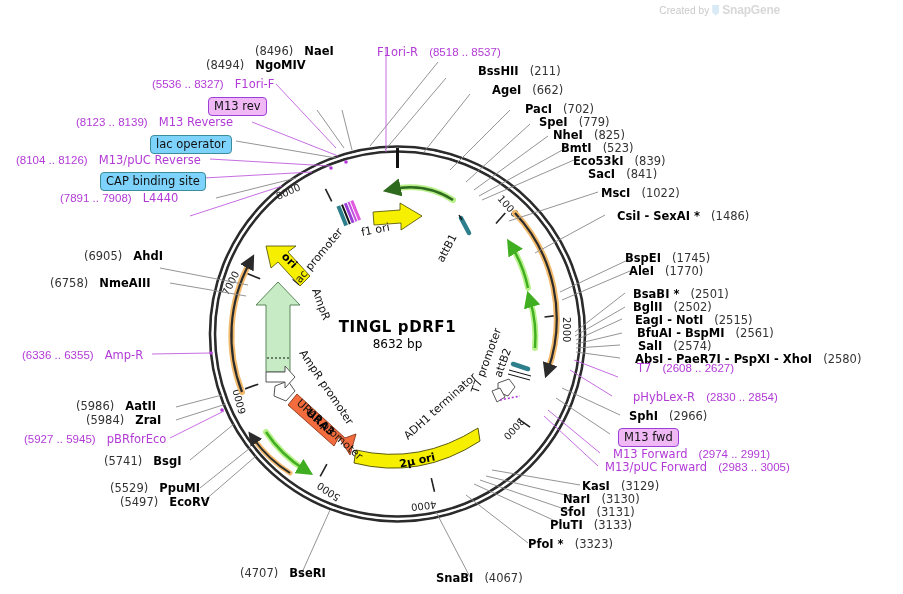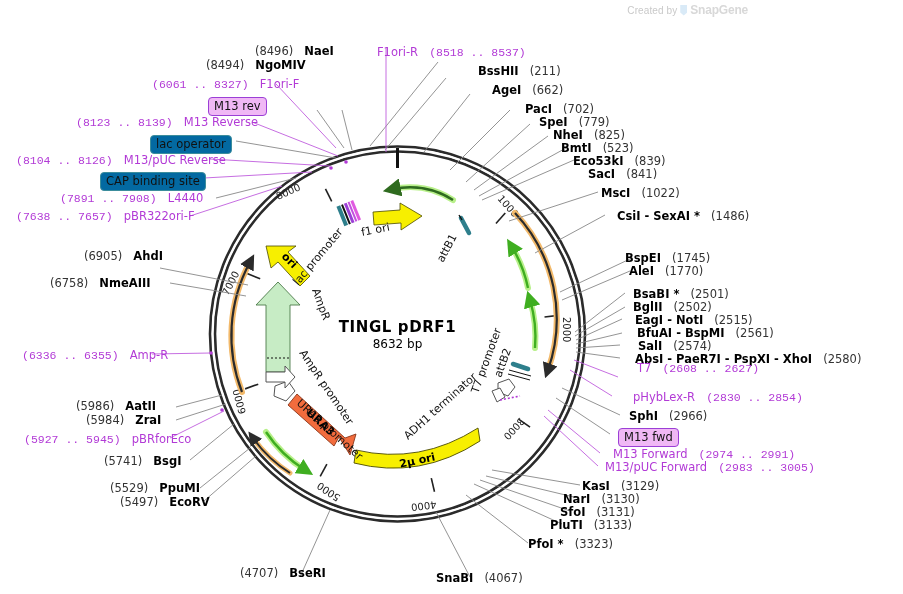--- a/index.html
+++ b/index.html
@@ -3,21 +3,21 @@
 <meta charset="utf-8">
 <title>Plasmid Map</title>
 <style>
   html,body{margin:0;padding:0;}
   body{
     width:903px;height:594px;position:relative;overflow:hidden;
     background:#ffffff;
     font-family:"DejaVu Sans", sans-serif;
     -webkit-font-smoothing:antialiased;
   }
-  #stage{position:absolute;left:0;top:0;width:756px;height:594px;}
+  #stage{position:absolute;left:0;top:0;width:756px;height:594px;padding-left:32px;}
   svg#map{position:absolute;left:0;top:0;width:903px;height:594px;}
 
   .wm{
     position:absolute;right:8px;top:3px;
     font-family:"Liberation Sans", sans-serif;
     font-size:10px;color:#c9c9c9;
     display:flex;align-items:center;gap:3px;
     letter-spacing:0.1px;
   }
   .wm .wm-brand{font-size:12px;color:#d8d8d8;font-weight:600;letter-spacing:-0.2px;}
@@ -276,21 +276,21 @@
 
   <div class="lbl" style="position:absolute;left:255px;top:43px;">
     <span class="pos-s">(8496)</span>
     <span class="enz-s">NaeI</span>
   </div>
   <div class="lbl" style="position:absolute;left:206px;top:57px;">
     <span class="pos-s">(8494)</span>
     <span class="enz-s">NgoMIV</span>
   </div>
   <div class="lbl" style="position:absolute;left:152px;top:76px;">
-    <span class="pos-v">(6061 .. 8327)</span>
+    <span class="pos-v">(5536 .. 8327)</span>
     <span class="feat-v">F1ori-F</span>
   </div>
   <div style="position:absolute;left:208px;top:95px;">
     <span class="box violet">M13 rev</span>
   </div>
   <div class="lbl" style="position:absolute;left:76px;top:114px;">
     <span class="pos-v">(8123 .. 8139)</span>
     <span class="feat-v">M13 Reverse</span>
   </div>
   <div style="position:absolute;left:150px;top:133px;">
@@ -299,24 +299,20 @@
   <div class="lbl" style="position:absolute;left:16px;top:152px;">
     <span class="pos-v">(8104 .. 8126)</span>
     <span class="feat-v">M13/pUC Reverse</span>
   </div>
   <div style="position:absolute;left:100px;top:170px;">
     <span class="box cyan">CAP binding site</span>
   </div>
   <div class="lbl" style="position:absolute;left:60px;top:190px;">
     <span class="pos-v">(7891 .. 7908)</span>
     <span class="feat-v">L4440</span>
-  </div>
-  <div class="lbl" style="position:absolute;left:16px;top:208px;">
-    <span class="pos-v">(7638 .. 7657)</span>
-    <span class="feat-v">pBR322ori-F</span>
   </div>
 
   <div class="lbl" style="position:absolute;left:84px;top:248px;">
     <span class="pos-s">(6905)</span>
     <span class="enz-s">AhdI</span>
   </div>
   <div class="lbl" style="position:absolute;left:50px;top:275px;">
     <span class="pos-s">(6758)</span>
     <span class="enz-s">NmeAIII</span>
   </div>
@@ -478,22 +474,22 @@
     <span class="pos-v">(2983 .. 3005)</span>
   </div>
 
 </div>
 
 <style>
   .lbl{white-space:nowrap;line-height:14px;}
   .enz-s{font-family:"DejaVu Sans",sans-serif;font-size:11.5px;font-weight:bold;color:#000;}
   .pos-s{font-family:"DejaVu Sans",sans-serif;font-size:11.5px;color:#333;}
   .feat-v{font-family:"DejaVu Sans",sans-serif;font-size:11.5px;color:#b23ad6;}
-  .pos-v{font-family:Liberation Mono, monospace;font-size:11.5px;color:#b23ad6;}
+  .pos-v{font-family:Liberation Sans, sans-serif;font-size:11.5px;color:#b23ad6;}
   .lbl .enz-s + .pos-s,.lbl .pos-s + .enz-s,
   .lbl .feat-v + .pos-v,.lbl .pos-v + .feat-v{margin-left:6px;}
   .box{
     font-family:"DejaVu Sans",sans-serif;font-size:11.5px;color:#111;
     padding:1px 5px 2px 5px;border-radius:4px;display:inline-block;
   }
   .box.violet{background:#f0b8f5;border:1.4px solid #9b3fd6;}
-  .box.cyan{background:#0369a1;border:1.4px solid #3c8d9c;text-align:center;}
+  .box.cyan{background:#7dd3fc;border:1.4px solid #3c8d9c;text-align:center;}
 </style>
 
 </body></html>

